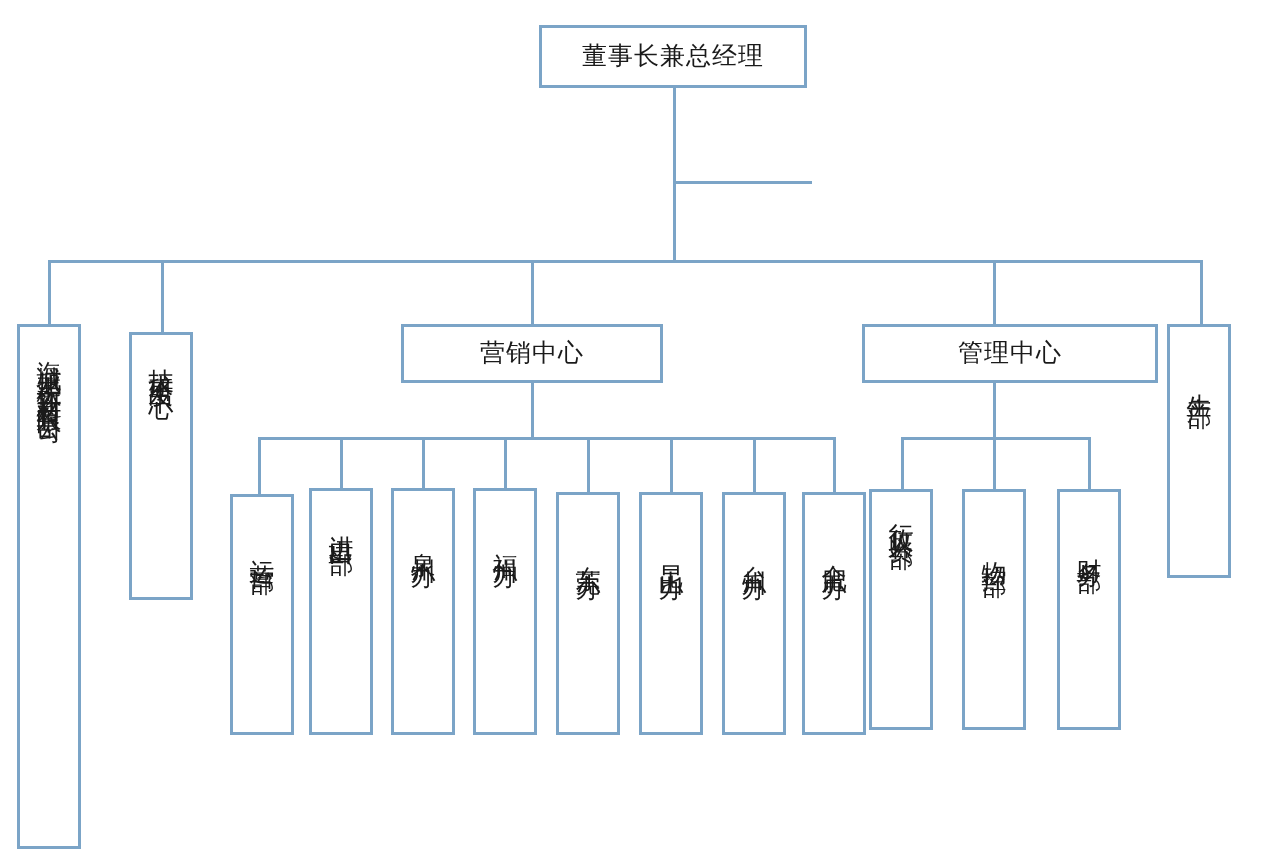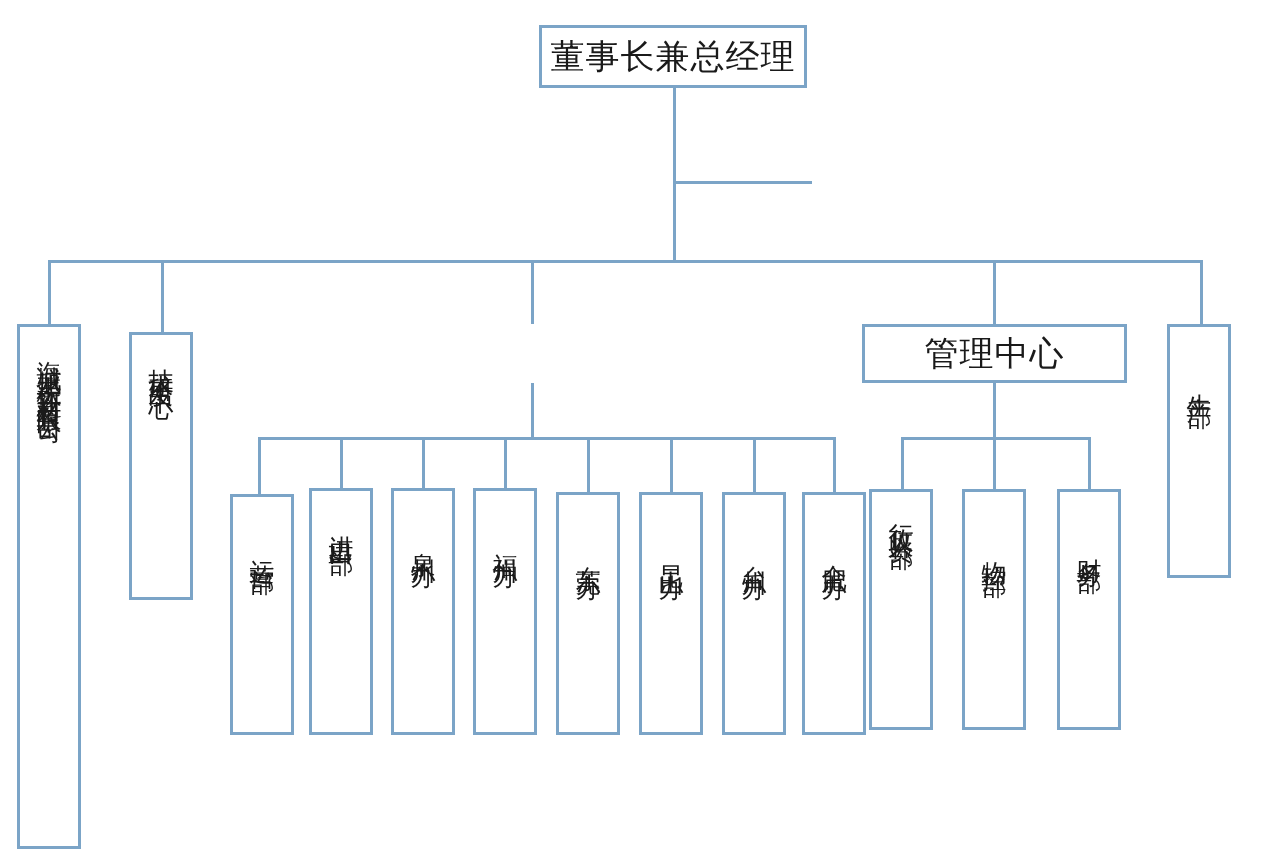--- a/index.html
+++ b/index.html
@@ -29,21 +29,21 @@
     line-height: 1.05;
     z-index: 3;
   }
   .node .label {
     display: block;
     text-align: center;
     white-space: pre-line;
   }
   
   .node.horiz .label {
-    font-size: 34px;
+    font-size: 25px;
     letter-spacing: 1px;
     text-align: right;
   }
   
   .node.vert {
     align-items: flex-start;
     padding-top: 14px;
   }
   .node.vert .label {
     writing-mode: vertical-rl;
@@ -105,22 +105,25 @@
 
 
   <div class="node vert" style="left:17px; top:324px; width:64px; height:525px;">
     <span class="label">海城旭丰粉体新材料有限公司</span>
   </div>
 
   <div class="node vert" style="left:129px; top:332px; width:64px; height:268px;">
     <span class="label">技术研发中心</span>
   </div>
 
+  <div class="node horiz" style="left:401px; top:324px; width:262px; height:59px;">
+    <span class="label">营销中心</span>
+  </div>
 
-  <div class="node horiz" style="left:862px; top:324px; width:265px; height:59px;">
+  <div class="node horiz" style="left:862px; top:324px; width:296px; height:59px;">
     <span class="label">管理中心</span>
   </div>
 
   <div class="node vert center" style="left:1167px; top:324px; width:64px; height:254px; align-items:flex-start; padding-top:46px;">
     <span class="label">生产部</span>
   </div>
 
   <div class="node vert" style="left:230px; top:494px; width:64px; height:241px; padding-top:42px;">
     <span class="label">运营部</span>
   </div>

